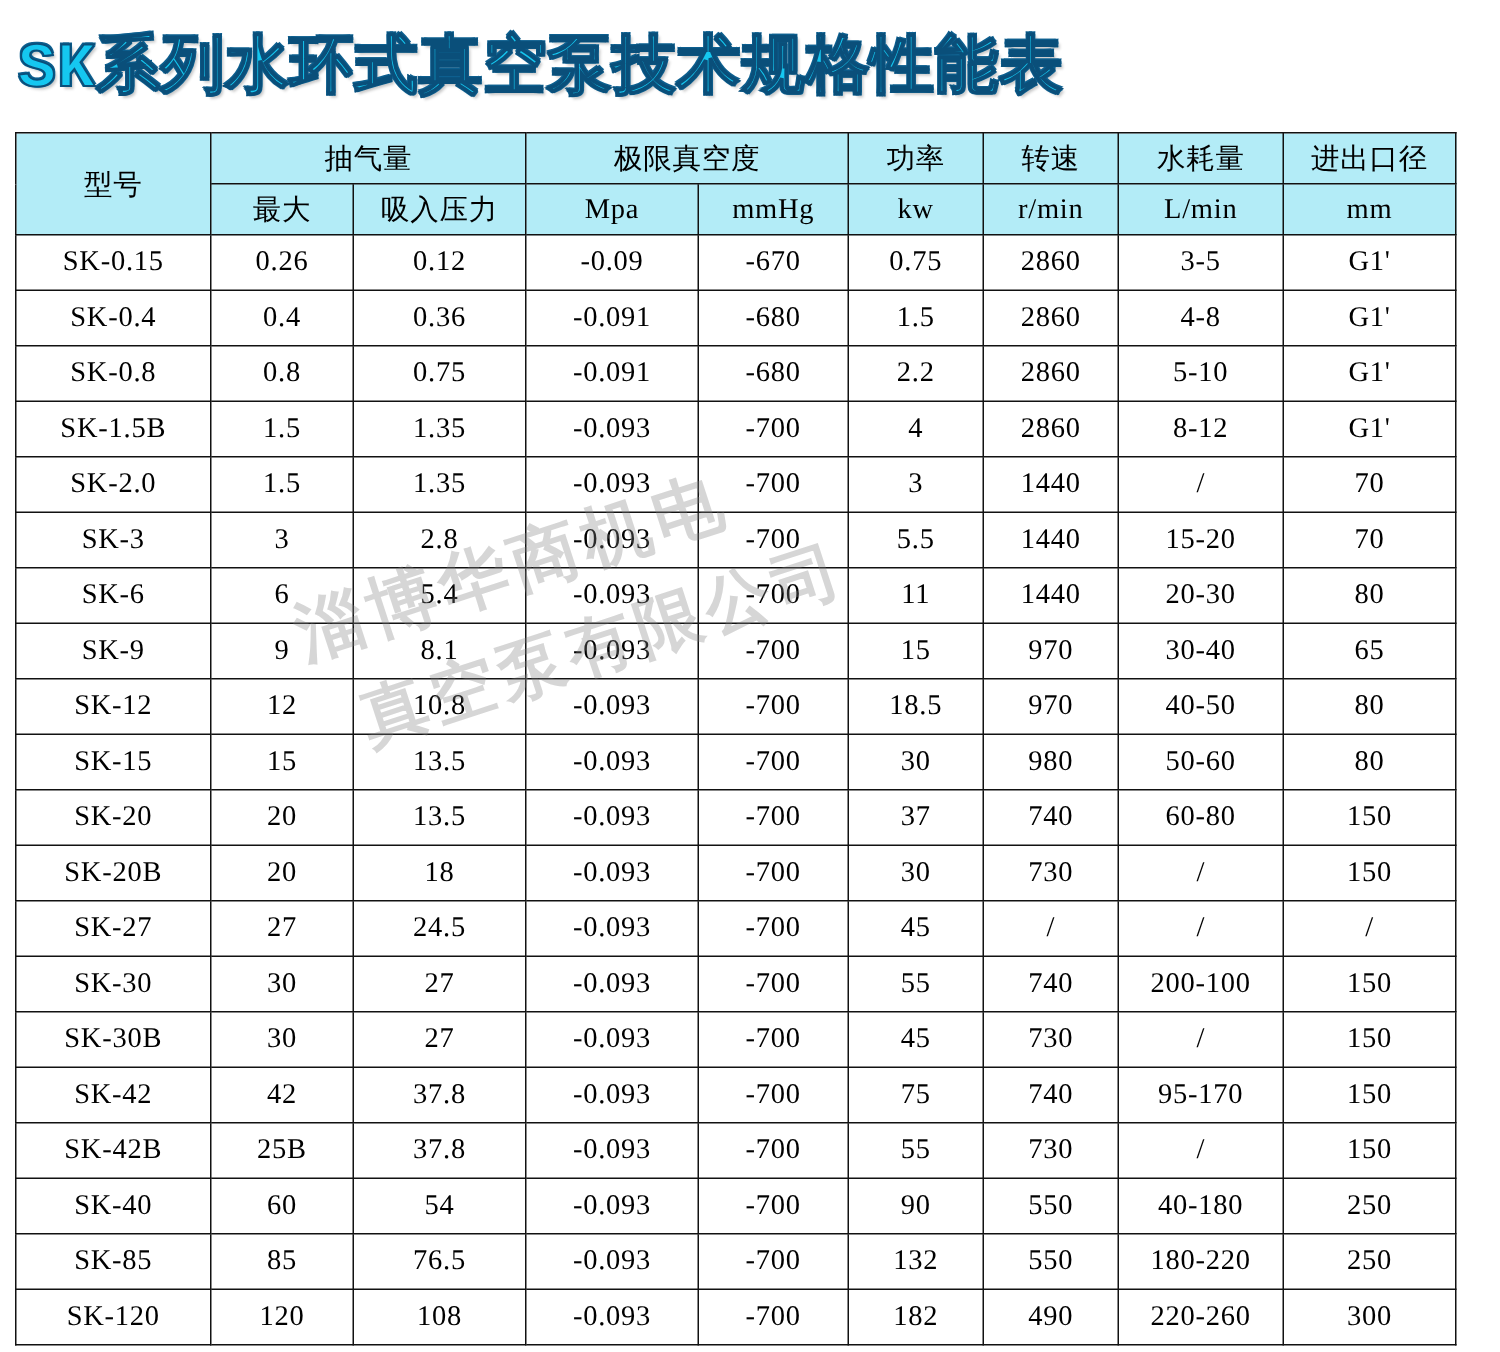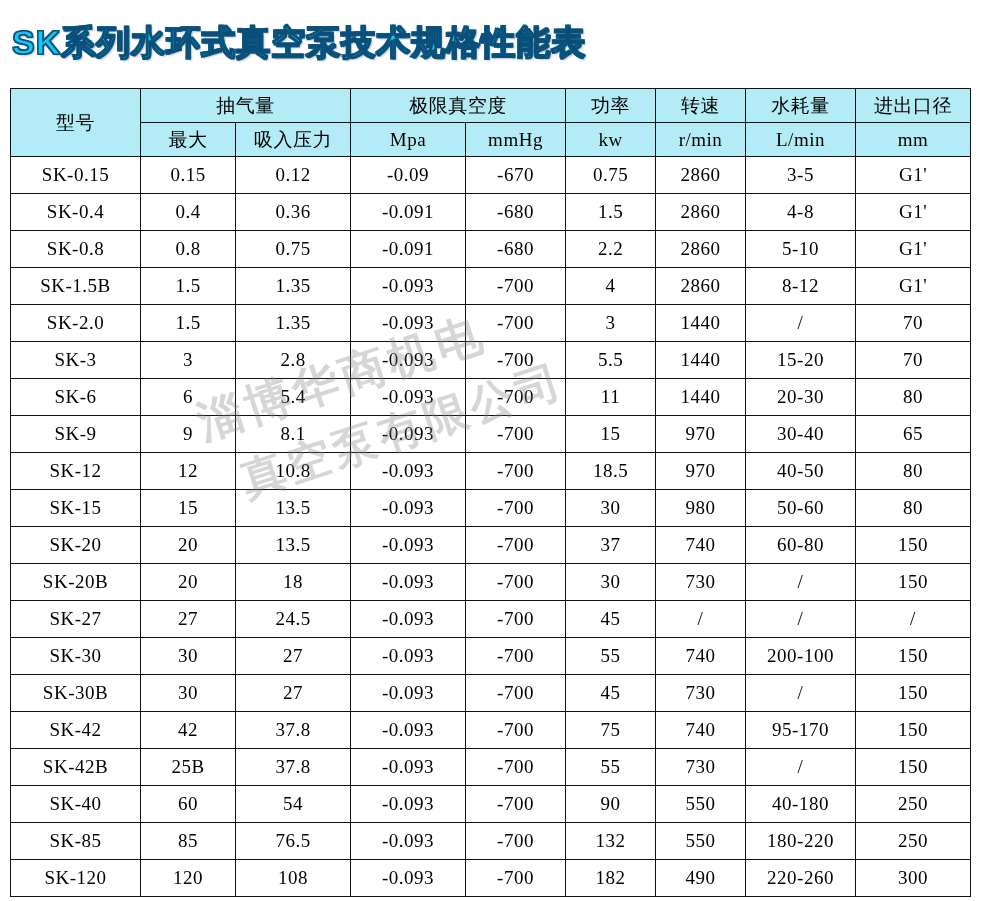--- a/index.html
+++ b/index.html
@@ -23,22 +23,22 @@
   
   .title-wrap {
     position: absolute;
     left: 12px;
     top: 14px;
     height: 58px;
     display: flex;
     align-items: center;
   }
   .title {
-    font-family: Liberation Sans, sans-serif;
-    font-size: 34px;
+    font-family: Liberation Mono, monospace;
+    font-size: 42px;
     font-weight: bold;
     letter-spacing: 1px;
     color: #15c7f0;
     -webkit-text-stroke: 1.2px #0a4f7a;
     text-shadow:
       1px 1px 0 #0d5f8f,
       -1px 1px 0 #0d5f8f,
       1px -1px 0 #0d5f8f,
       -1px -1px 0 #0d5f8f,
       2px 2px 2px rgba(0,0,0,0.22);
@@ -163,21 +163,21 @@
             <th>mmHg</th>
             <th>kw</th>
             <th>r/min</th>
             <th>L/min</th>
             <th>mm</th>
           </tr>
       </thead>
       <tbody id="tbody">
           <tr>
             <td>SK-0.15</td>
-            <td>0.15</td>
+            <td>0.26</td>
             <td>0.12</td>
             <td>-0.09</td>
             <td>-670</td>
             <td>0.75</td>
             <td>2860</td>
             <td>3-5</td>
             <td>G1'</td>
           </tr>
           <tr>
             <td>SK-0.4</td>

